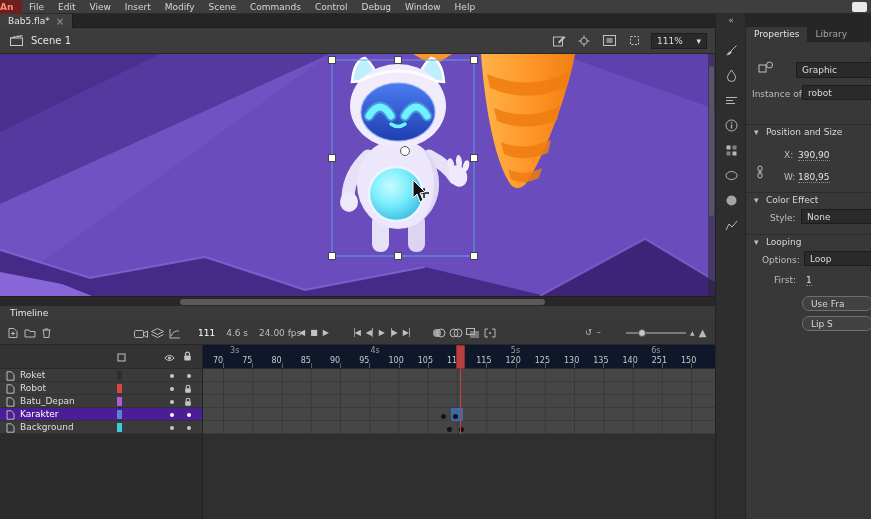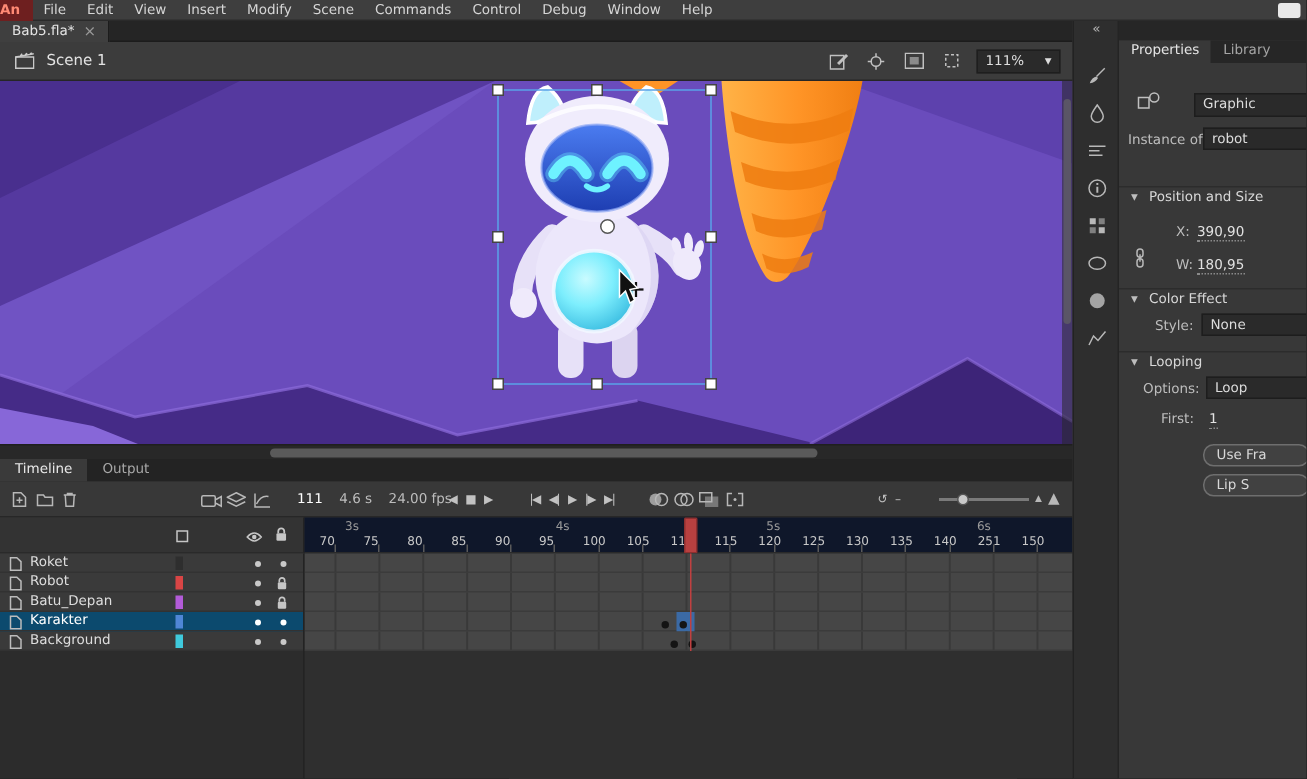--- a/index.html
+++ b/index.html
@@ -37,21 +37,21 @@
   .stage { position:absolute; left:0; top:40px; width:715px; height:242px; overflow:hidden; background:#6a4cbc; }
   .vscroll { position:absolute; right:0; top:40px; width:7px; height:242px; background:#33303c; }
   .vthumb  { position:absolute; left:1px; top:12px; width:5px; height:150px; background:#5a5566; border-radius:3px; }
 
   .hscroll { position:absolute; left:0; top:282px; width:715px; height:10px; background:#282828;
              border-top:1px solid #1f1f1f; }
   .hthumb { position:absolute; left:180px; top:2px; width:365px; height:6px; background:#5a5a5a; border-radius:3px; }
 
   
   .timeline { position:absolute; left:0; top:292px; width:715px; height:213px; background:#303030; }
-  .tl-tabs { position:absolute; left:0; top:0; right:0; height:15px; background:#232323; display:flex; }
+  .tl-tabs { position:absolute; left:0; top:0; right:0; height:15px; background:#232323; display:flex;flex-direction:column; }
   .tl-tab { padding:0 10px; line-height:15px; font-size:9px; color:#a8a8a8; }
   .tl-tab.active { background:#3a3a3a; color:#e8e8e8; }
 
   .tl-toolbar { position:absolute; left:0; top:15px; right:0; height:24px; background:#383838;
                 border-bottom:1px solid #272727; }
   .tb-cluster { position:absolute; top:4px; height:16px; display:flex; align-items:center; }
   .tb-icon { width:17px; height:16px; display:flex; align-items:center; justify-content:center; }
   .tb-glyph { padding:0 3px; height:16px; line-height:16px;
               font-size:8px; color:#c2c2c2; letter-spacing:-1px; }
   .tb-num { font-size:9px; margin-right:11px; }
@@ -75,21 +75,21 @@
   .ruler-tick { position:absolute; bottom:0; width:1px; height:5px; background:#5a5a5a; }
   .playhead-marker { position:absolute; top:0; width:9px; height:24px; background:#b84040;
                      border:1px solid #8e2f2f; border-radius:1px; }
 
   .tl-body { position:absolute; left:0; top:63px; right:0; bottom:0; }
   .tl-layers { position:absolute; left:0; top:0; width:203px; height:65px; background:#3a3a3a;
                border-right:1px solid #232323; }
   .tl-empty-left { position:absolute; left:0; top:65px; width:203px; bottom:0; background:#2c2c2c;
                    border-right:1px solid #232323; }
   .layer-row { position:relative; height:13px; box-shadow:inset 0 -1px #323232; }
-  .layer-row.selected { background:#0c4a6e; }
+  .layer-row.selected { background:#4c1d95; }
   .l-icon { position:absolute; left:6px; top:2px; }
   .l-name { position:absolute; left:20px; top:1px; font-size:9px; color:#dedede; }
   .layer-row.selected .l-name { color:#fff; }
   .l-swatch { position:absolute; left:117px; top:2px; width:5px; height:9px; }
   .dotc { position:absolute; width:4px; height:4px; border-radius:50%; background:#c9c9c9; top:5px; }
   .layer-row.selected .dotc { background:#fff; }
   .l-eye { left:170px; }
   .l-lockdot { left:187px; }
   .l-lockicon { position:absolute; left:184px; top:2px; }
 

